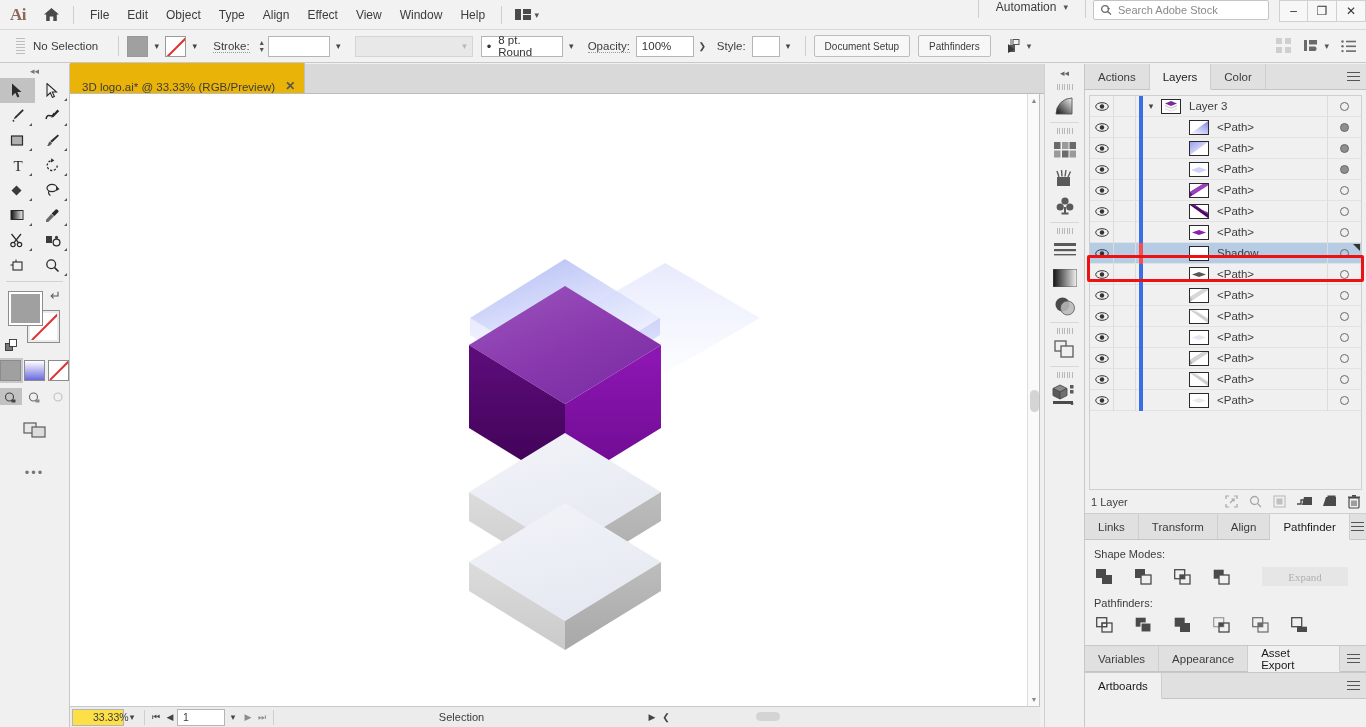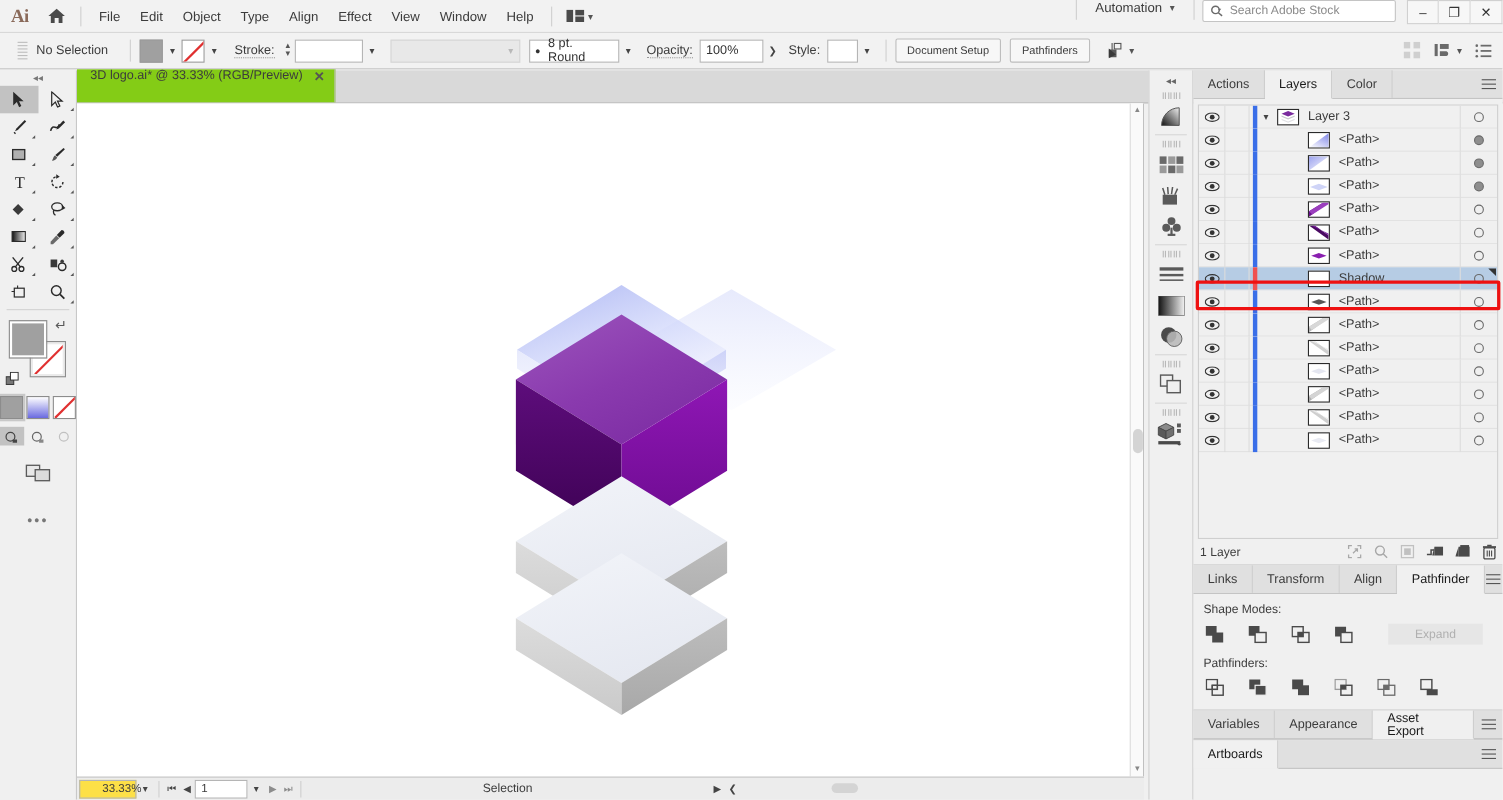--- a/index.html
+++ b/index.html
@@ -87,21 +87,21 @@
   }
   .cb-right { margin-left: auto; display: flex; align-items: center; gap: 12px; padding-right: 10px; }
 
   
   .tabbar {
     position: absolute; left: 70px; top: 64px; width: 1296px; height: 30px;
     background: #d9d9d9; border-bottom: 1px solid #bcbcbc;
     display: flex; align-items: flex-end;
   }
   .doctab {
-    height: 30px; background: #84cc16; display: flex; align-items: flex-start; gap: 10px;
+    height: 30px; background: #eab308; display: flex; align-items: flex-end; gap: 10px;
     padding: 0 9px 0 12px; border-right: 1px solid #c0c0c0; font-size: 11.5px; color: #3c3c3c;
   }
   .doctab .x { font-size: 12px; color: #555; font-weight: bold; }
   .tabbar-right { margin-left: auto; display: flex; align-items: center; padding-right: 6px; color: #6a6a6a; font-size: 11px; }
 
   
   .toolbar {
     position: absolute; left: 0; top: 64px; width: 70px; height: 663px;
     background: #f0f0f0; border-right: 1px solid #c8c8c8;
   }
@@ -246,21 +246,21 @@
   .lf-icons { margin-left: auto; display: flex; gap: 11px; align-items: center; }
 
   
   .pf-body { padding: 8px 9px 0 9px; }
   .pf-label { font-size: 11px; color: #3c3c3c; margin-bottom: 7px; }
   .pf-row { display: flex; align-items: center; gap: 19px; margin-bottom: 11px; }
   .pf-row.pf2 { gap: 19px; }
   .pf-btn { width: 20px; height: 18px; display: flex; align-items: center; justify-content: center; }
   .expand-btn {
     width: 86px; height: 19px; background: #e6e6e6; color: #b0b0b0;
-    display: flex; align-items: center; justify-content: center; font-size: 11px; margin-left: 12px;
+    display: flex; align-items: center; justify-content: center; font-size: 11px; margin-left: 12px; font-family: Liberation Serif, serif;
   }
 
   .panel-sep { height: 1px; background: #c8c8c8; }
 </style>
 </head>
 <body>
 
 <div id="app">
 
   <div class="menubar">

